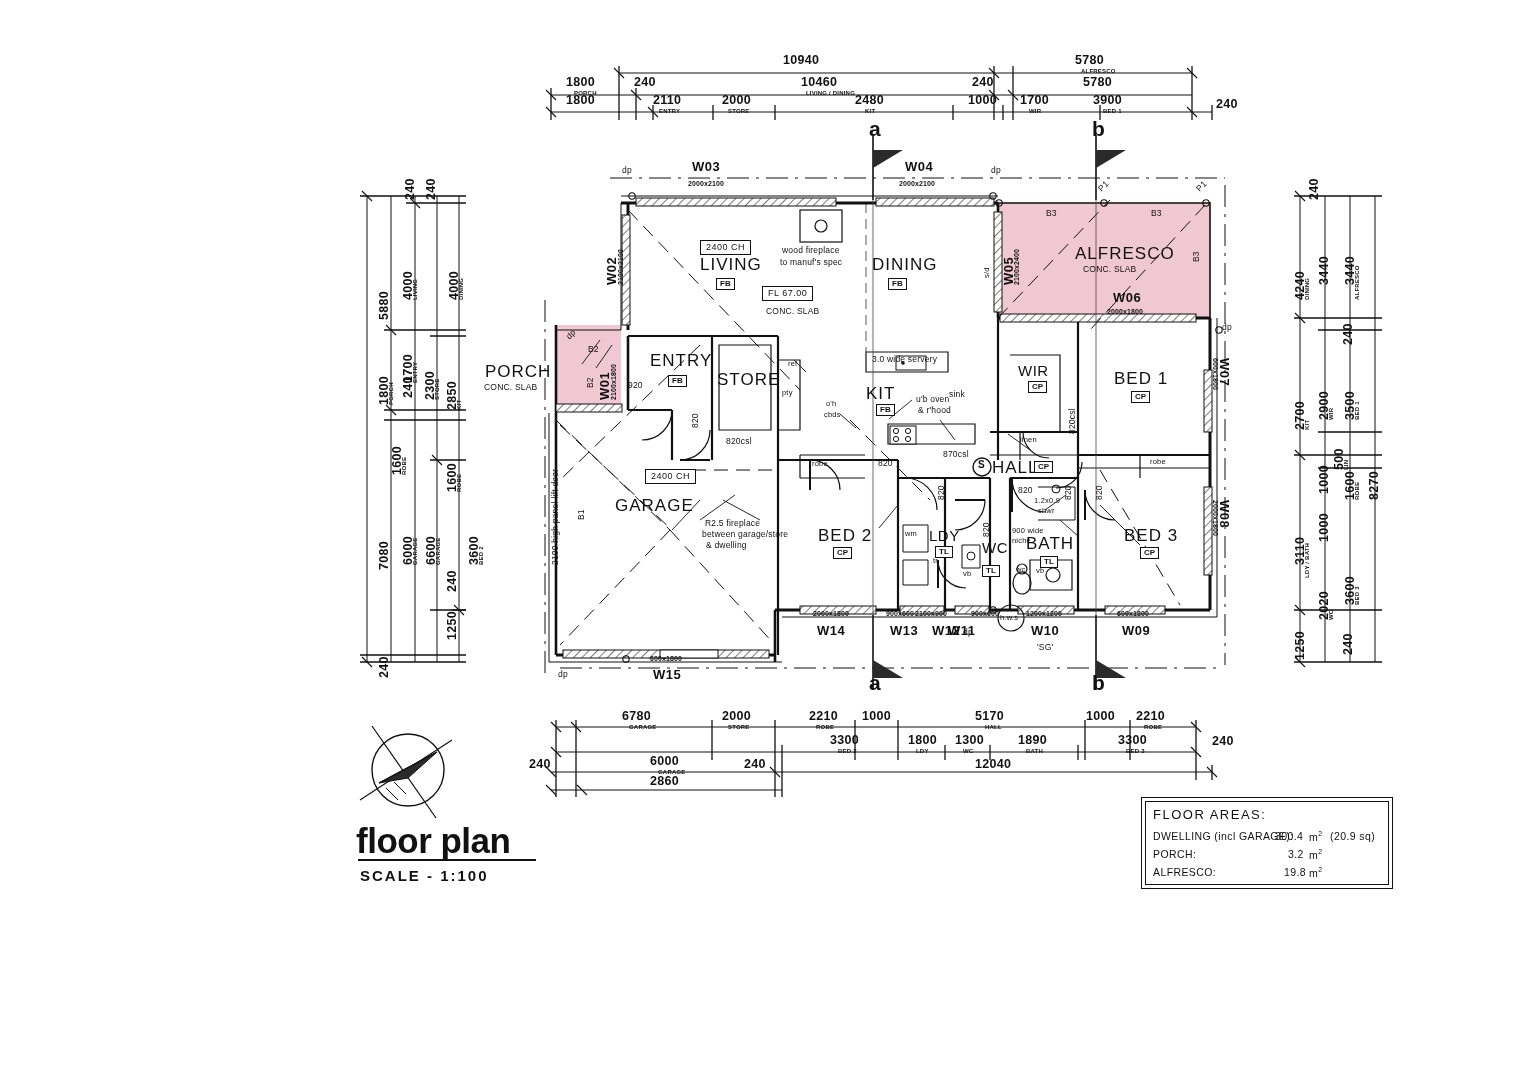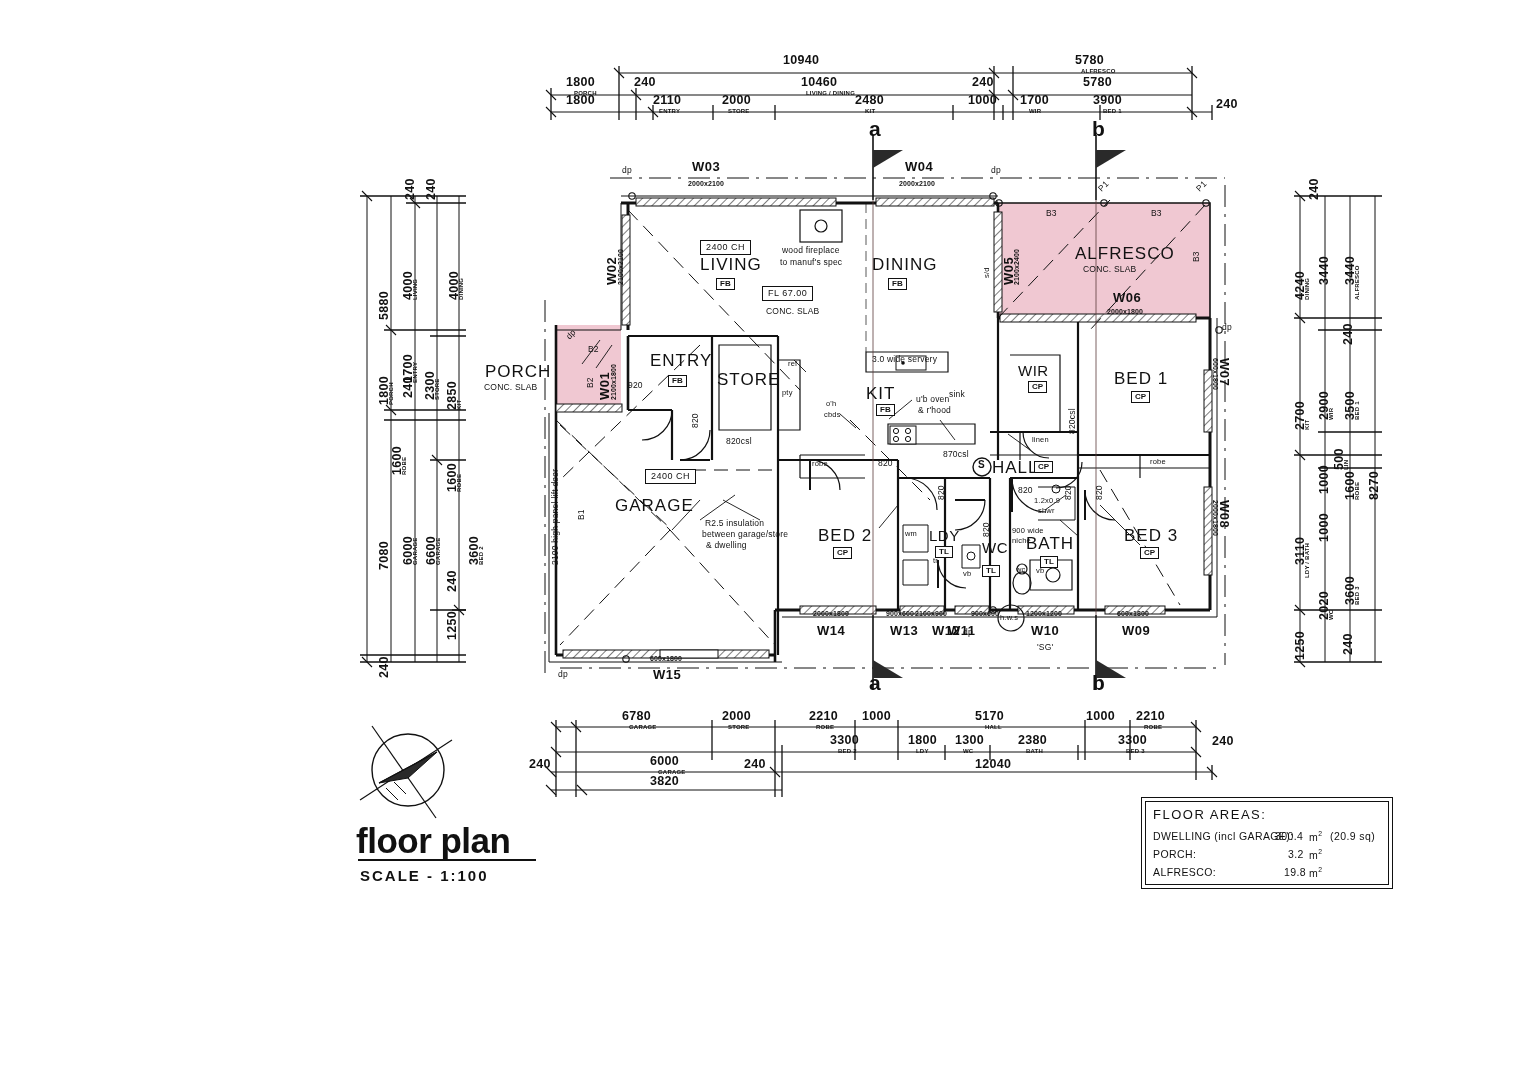--- a/index.html
+++ b/index.html
@@ -503,35 +503,35 @@
   <div class="tagb" style="left:762px;top:286px;">FL  67.00</div>
   <div class="txt tiny2" style="left:766px;top:307px;">CONC. SLAB</div>
 
   <div class="txt tiny2" style="left:782px;top:246px;">wood  fireplace</div>
   <div class="txt tiny2" style="left:780px;top:258px;">to manuf's spec</div>
 
   <div class="txt tiny2" style="left:872px;top:355px;">3.0  wide  servery</div>
   <div class="txt tiny2" style="left:916px;top:395px;">u'b  oven</div>
   <div class="txt tiny2" style="left:918px;top:406px;">&amp; r'hood</div>
 
-  <div class="txt tiny2" style="left:705px;top:519px;">R2.5  insulation</div>
+  <div class="txt tiny2" style="left:705px;top:519px;">R2.5  fireplace</div>
   <div class="txt tiny2" style="left:702px;top:530px;">between garage/store</div>
   <div class="txt tiny2" style="left:706px;top:541px;">&amp; dwelling</div>
 
   <div class="txt tiny2 rot90" style="left:551px;top:565px;">2100 high panel-lift door</div>
 
   <div class="txt tiny" style="left:1034px;top:497px;">1.2x0.9</div>
   <div class="txt tiny" style="left:1038px;top:507px;">shwr</div>
   <div class="txt tiny" style="left:1012px;top:527px;">900  wide</div>
   <div class="txt tiny" style="left:1012px;top:537px;">niche</div>
   <div class="txt tiny" style="left:1036px;top:567px;">vb</div>
   <div class="txt tiny" style="left:963px;top:570px;">vb</div>
   <div class="txt tiny" style="left:1016px;top:566px;">wc</div>
 
-  <div class="txt tiny" style="left:1020px;top:436px;margin-left:12px;">linen</div>
+  <div class="txt tiny" style="left:1020px;top:436px;">linen</div>
   <div class="txt tiny" style="left:812px;top:460px;">robe</div>
   <div class="txt tiny" style="left:1150px;top:458px;">robe</div>
   <div class="txt tiny" style="left:782px;top:389px;">pty</div>
   <div class="txt tiny" style="left:788px;top:360px;">ref</div>
   <div class="txt tiny" style="left:905px;top:530px;">wm</div>
   <div class="txt tiny" style="left:933px;top:557px;">tr</div>
   <div class="txt tiny" style="left:826px;top:400px;">o'h</div>
   <div class="txt tiny" style="left:824px;top:411px;">cbds</div>
 
   <div class="txt tiny2" style="left:628px;top:381px;">920</div>
@@ -691,31 +691,31 @@
   <div class="txt dim" style="left:1136px;top:710px;">2210</div>
   <div class="txt dimlbl" style="left:1144px;top:724px;">ROBE</div>
   <div class="txt dim" style="left:1212px;top:735px;">240</div>
 
   <div class="txt dim" style="left:830px;top:734px;">3300</div>
   <div class="txt dimlbl" style="left:838px;top:748px;">BED 2</div>
   <div class="txt dim" style="left:908px;top:734px;">1800</div>
   <div class="txt dimlbl" style="left:916px;top:748px;">LDY</div>
   <div class="txt dim" style="left:955px;top:734px;">1300</div>
   <div class="txt dimlbl" style="left:963px;top:748px;">WC</div>
-  <div class="txt dim" style="left:1018px;top:734px;">2380</div>
+  <div class="txt dim" style="left:1018px;top:734px;">1890</div>
   <div class="txt dimlbl" style="left:1026px;top:748px;">BATH</div>
   <div class="txt dim" style="left:1118px;top:734px;">3300</div>
   <div class="txt dimlbl" style="left:1126px;top:748px;">BED 3</div>
 
   <div class="txt dim" style="left:529px;top:758px;">240</div>
   <div class="txt dim" style="left:650px;top:755px;">6000</div>
   <div class="txt dimlbl" style="left:658px;top:769px;">GARAGE</div>
   <div class="txt dim" style="left:744px;top:758px;">240</div>
   <div class="txt dim" style="left:975px;top:758px;">12040</div>
-  <div class="txt dim" style="left:650px;top:775px;">3820</div>
+  <div class="txt dim" style="left:650px;top:775px;">2860</div>
 
   <div class="txt title" style="left:356px;top:823px;">floor  plan</div>
   <div class="txt scale" style="left:360px;top:868px;font-weight:bold;">SCALE  -  1:100</div>
 
   <div class="areabox" style="left:1141px;top:797px;width:250px;height:90px;">
     <div class="inner"></div>
     <div class="txt fa-title" style="left:11px;top:10px;">FLOOR  AREAS:</div>
 
     <div class="txt fa-row" style="left:11px;top:33px;">DWELLING (incl GARAGE):</div>
     <div class="txt fa-row" style="left:133px;top:33px;">300.4</div>

